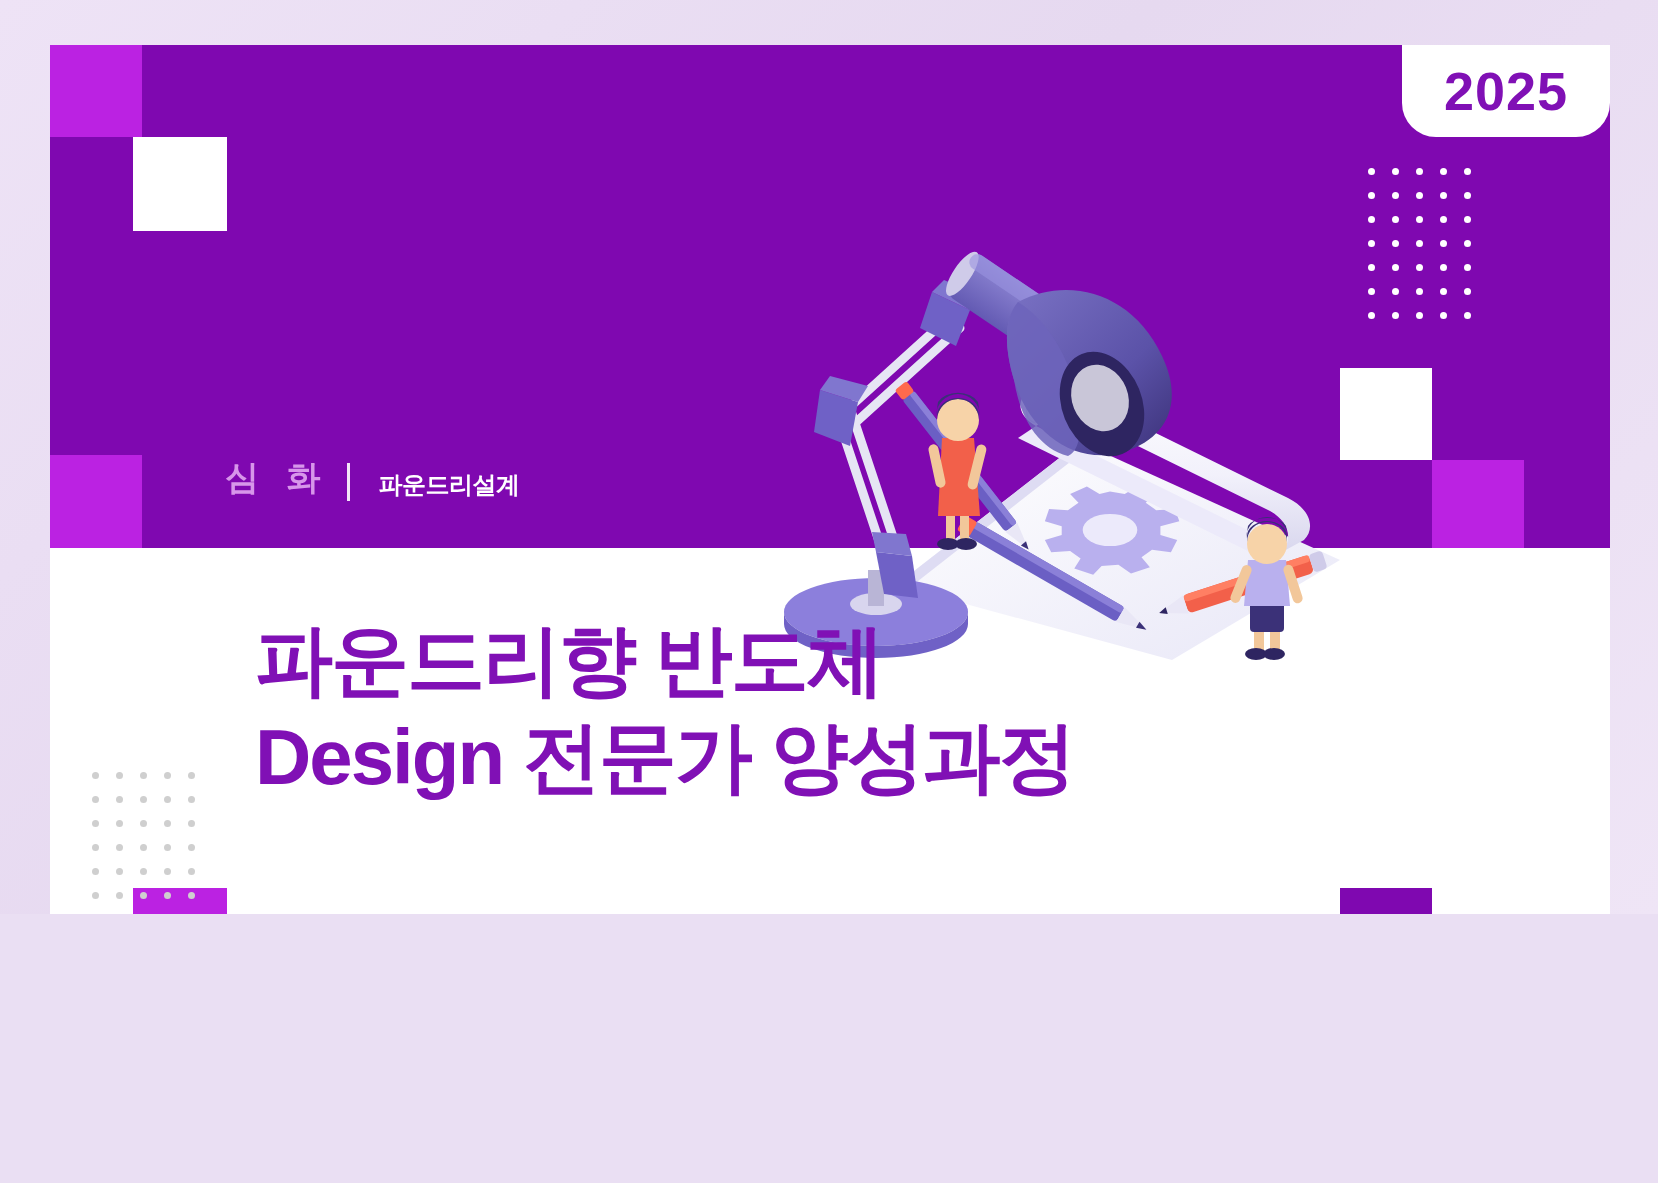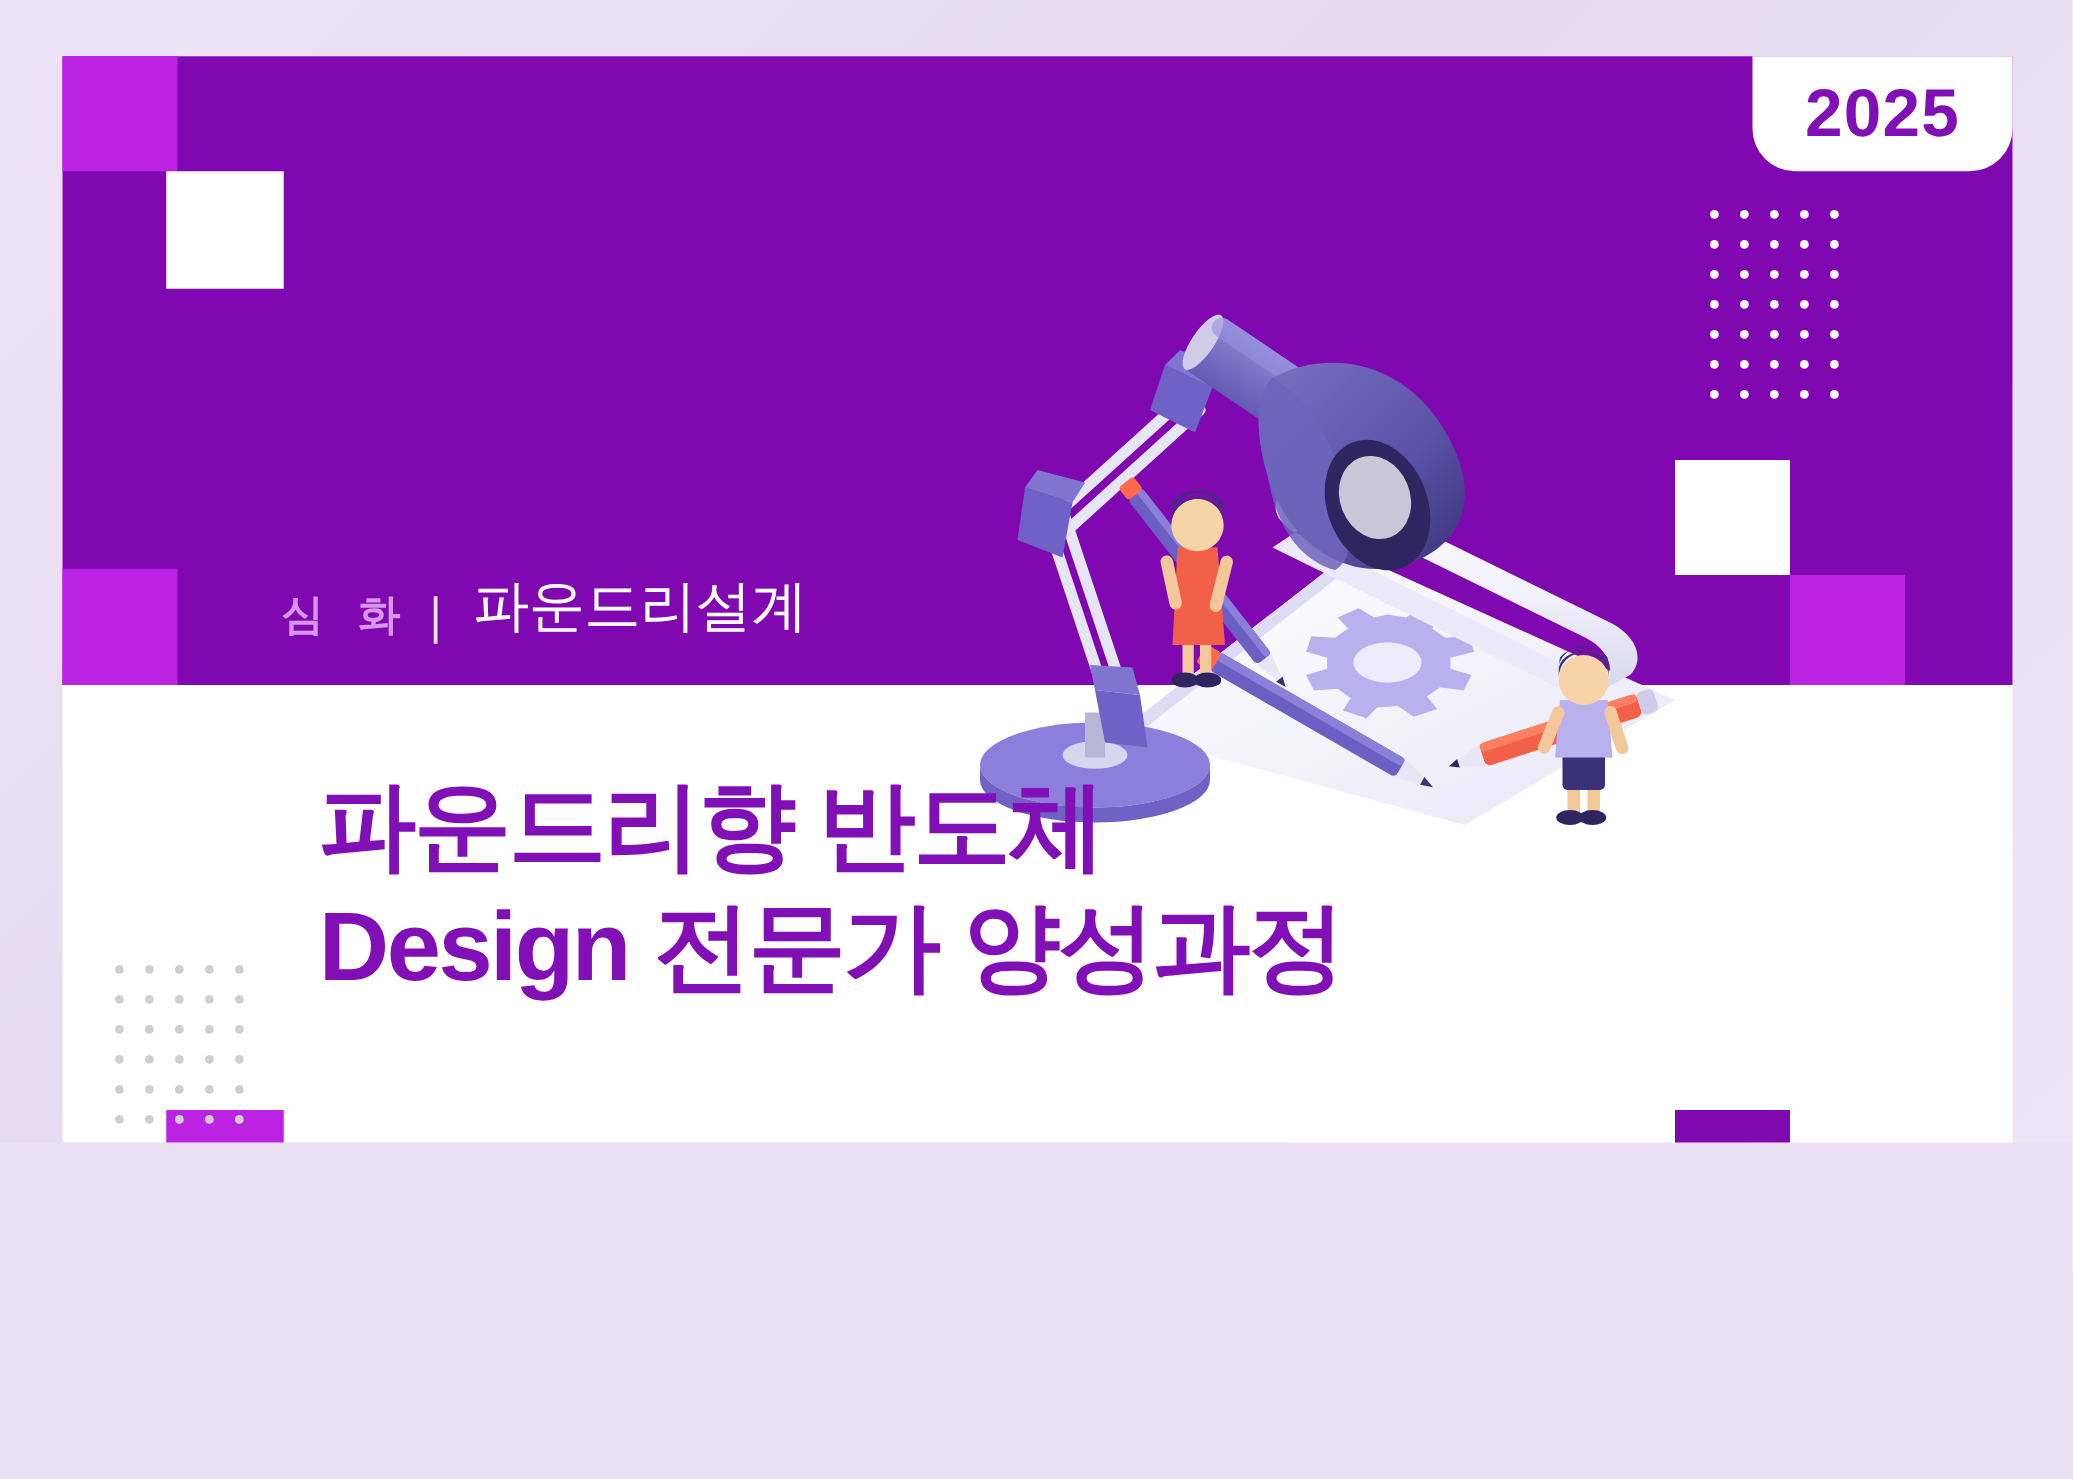--- a/index.html
+++ b/index.html
@@ -62,21 +62,21 @@
   }
   .subtitle .kicker {
     font-size:34px; font-weight:bold; color:#d796ea;
     letter-spacing:9px;
   }
   .subtitle .divider {
     display:inline-block; width:3px; height:38px;
     background:#ffffff; margin:0 28px 0 18px; opacity:.9;
   }
   .subtitle .track {
-    font-size:45px; font-weight:normal; color:#ffffff; letter-spacing:-0.5px;
+    font-size:24px; font-weight:bold; color:#ffffff; letter-spacing:-0.5px;
   }
 
   
   .title-block {
     position:absolute; left:225px; top:612px; z-index:20;margin-left:30px;
   }
   .title-line {
     font-size:78px; font-weight:bold; color:#8010b5;
     line-height:1.24; letter-spacing:-2px; white-space:nowrap;
   }

